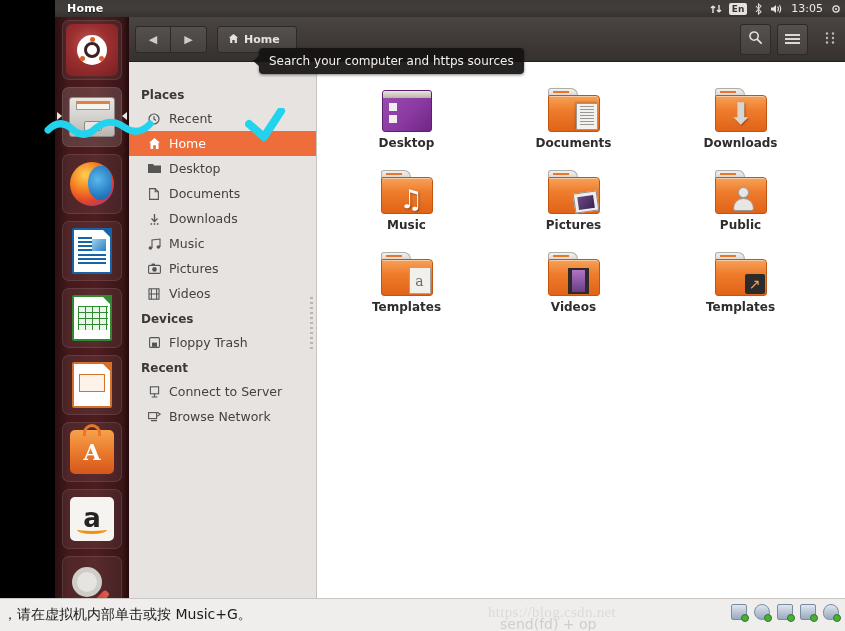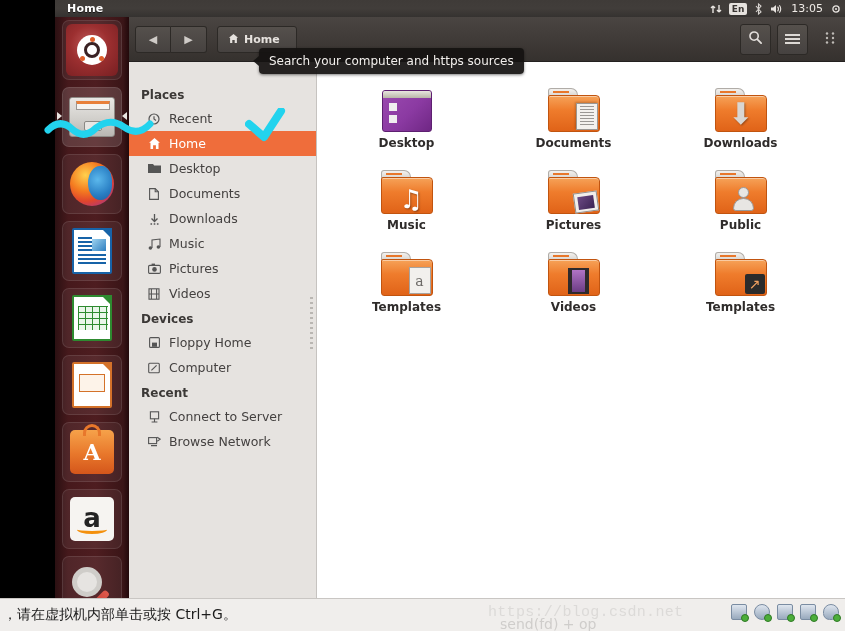--- a/index.html
+++ b/index.html
@@ -317,21 +317,21 @@
   .vm-tico { width: 20px; height: 20px; position: relative; }
   .vm-tico .base {
     position:absolute; inset: 2px; border-radius: 2px;
     background: linear-gradient(to bottom,#dfe6ef,#98a9bd); border: 1px solid #7a8ca2;
   }
   .vm-tico .grn { position:absolute; right: 0; bottom: 0; width: 8px; height: 8px;
     border-radius: 50%; background: #4cae3a; border: 1px solid #2f7a25; }
   .watermark {
     position: absolute; left: 488px; top: 604px; font-size: 15px;
     color: #dcdad8; letter-spacing: .3px; z-index: 2;
-    font-family: Liberation Mono, monospace;
+    font-family: Liberation Serif, serif;
   }
   .ghost-text {
     position: absolute; left: 500px; top: 616px; font-size: 14px;
     color: #cfcdcb; font-family: "DejaVu Sans", sans-serif; z-index: 1;
   }
 </style>
 </head>
 <body>
 
 <div id="root">
@@ -587,33 +587,24 @@
 
         <div class="side-head">Devices</div>
 
         <div class="side-item">
           <span class="s-ico">
             <svg width="11" height="11" viewBox="0 0 11 11">
                 <rect x=".6" y=".6" width="9.8" height="9.8" rx="1" fill="none" stroke="#555" stroke-width="1.1"></rect>
                 <rect x="3" y="5.6" width="5" height="4.2" fill="#555"></rect>
               </svg>
           </span>
-          <span>Floppy Home</span>
-        </div>
-
-
-        <div class="side-item">
-          <span class="s-ico">
-            <svg width="12" height="12" viewBox="0 0 12 12">
-                <rect x=".7" y="1.2" width="10.6" height="9.6" rx="1" fill="none" stroke="#555" stroke-width="1.1"></rect>
-                <path d="M3.4 8.4L8.6 3.4" stroke="#555" stroke-width="1.2"></path>
-              </svg>
-          </span>
-          <span>Computer</span>
-        </div>
+          <span>Floppy Trash</span>
+        </div>
+
+
 
         <div class="side-head">Recent</div>
 
         <div class="side-item">
           <span class="s-ico">
             <svg width="11" height="12" viewBox="0 0 11 12">
                 <rect x="1.4" y=".8" width="8.2" height="7" fill="none" stroke="#555" stroke-width="1.1"></rect>
                 <path d="M2.6 11h5.8M5.5 7.8V11" stroke="#555" stroke-width="1.1"></path>
               </svg>
           </span>
@@ -776,21 +767,21 @@
     </svg>
 
     <svg class="anno" style="left:44px; top:112px;" width="118" height="30" viewBox="0 0 118 30">
       <path d="M4 18 Q16 6 28 17 T52 16 Q66 5 80 15 T106 12" stroke="#22d3ee" stroke-width="7" fill="none" stroke-linecap="round"></path>
     </svg>
 
     <div class="ghost-text">send(fd) + op</div>
     <div class="watermark">https://blog.csdn.net</div>
 
     <div class="vm-status">
-      <span class="vm-msg">，请在虚拟机内部单击或按 Ctrl+G。</span>
+      <span class="vm-msg">，请在虚拟机内部单击或按 Music+G。</span>
       <div class="vm-tray">
         <span class="vm-tico">
             <span class="base"></span>
             <span class="grn"></span>
           </span>
         <span class="vm-tico">
             <span class="base" style="border-radius:50%"></span>
             <span class="grn"></span>
           </span>
         <span class="vm-tico">

